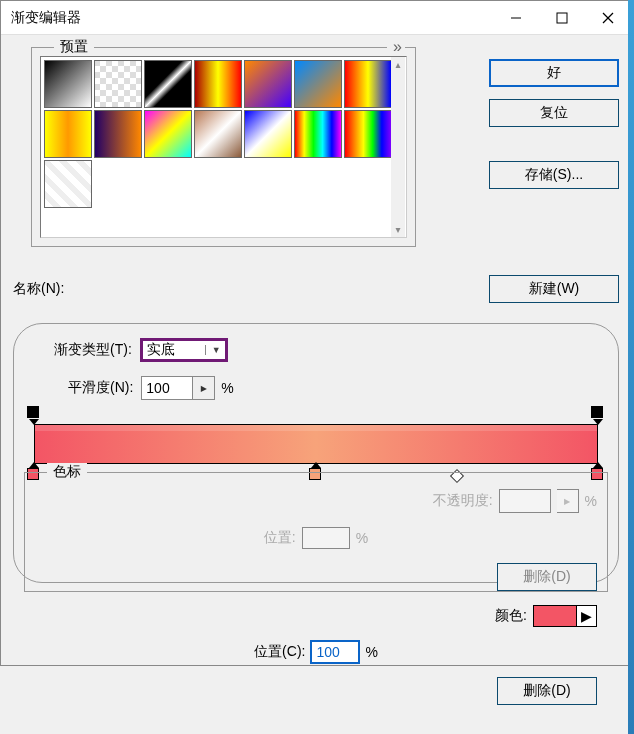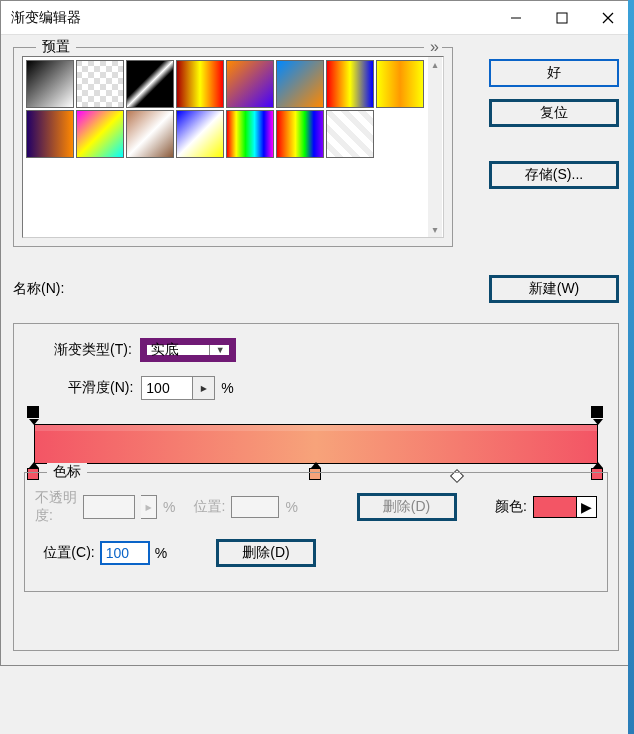--- a/index.html
+++ b/index.html
@@ -10,44 +10,44 @@
 .titlebar-title { color: #000; font-size: 14px; }
 .titlebar-controls { display: flex; }
 .tb-btn { width: 46px; height: 34px; display: flex; align-items: center; justify-content: center; cursor: pointer; }
 
 .content { position: relative; padding: 12px; background: #f0f0f0; height: calc(100% - 34px); }
 
 .fieldset { border: 1px solid #999; margin: 0; padding: 8px 8px 8px 8px; position: relative; }
 .fieldset-legend { position: absolute; top: -10px; left: 22px; background: #f0f0f0; padding: 0 6px; color: #000; }
 
 
-.preset-field { width: 440px; height: 200px; position: relative; }
+.preset-field { width: 385px; height: 200px; position: relative; margin-left: 18px; }
 .preset-arrow { position: absolute; top: -10px; right: 10px; background: #f0f0f0; padding: 0 6px; color: #666; font-size: 16px; letter-spacing: -3px; cursor: pointer;}
 .swatch-panel { border: 1px inset #ccc; background: #fff; width: 100%; height: 182px; position: relative; }
 .swatch-grid { display: flex; flex-wrap: wrap; padding: 2px; }
 .swatch { width: 48px; height: 48px; margin: 1px; border: 1px solid #666; cursor: pointer; }
 .scroll-gutter { position: absolute; right: 1px; top: 0; bottom: 0; width: 14px; background: #f0f0f0; display: flex; flex-direction: column; justify-content: space-between; align-items: center;}
 .scroll-caret { font-size: 10px; color: #888; padding: 2px;}
 
 
 .right-col { position: absolute; top: 24px; right: 12px; width: 130px; display: flex; flex-direction: column; gap: 12px;}
-.btn { height: 28px; border: 3px solid #0c4a6e; background: #f0f0f0; display: flex; align-items: center; justify-content: center; cursor: pointer; }
+.btn { height: 28px; border: 1px solid #0c4a6e; background: #f0f0f0; display: flex; align-items: center; justify-content: center; cursor: pointer; }
 .btn.primary { border: 2px solid #0a64c8; }
 
 
 .name-row { display: flex; align-items: center; margin-top: 28px; gap: 10px; }
 .name-label { width: 72px; text-align: left;}
 .name-input { flex: 0 0 368px; height: 28px; border: 1px inset #888; background: #fff; padding: 0 6px; }
 .new-btn { width: 130px; margin-left: auto;}
 
 
-.grad-section { margin-top: 20px; padding: 14px 10px 20px 10px; height: 328px;}
+.grad-section { margin-top: 20px; padding: 14px 10px 20px 10px; height: 260px; border-radius: 29px;}
 .row { display: flex; align-items: center; margin-bottom: 14px;}
 .row-label { text-align: right; margin-right: 8px;}
-.select { border: 7px solid #701a75; height: 24px; background: #fff; display: flex; align-items: center; padding: 0 4px; gap: 30px;}
+.select { border: 3px solid #701a75; height: 24px; background: #fff; display: flex; align-items: center; padding: 0 4px; gap: 30px;}
 .select-caret { border-left: 1px solid #888; padding-left: 6px; color: #444; font-size: 10px;}
 .num-input { width: 52px; height: 24px; border: 1px solid #888; background: #fff; padding: 0 4px; text-align: left; }
 .stepper { width: 22px; height: 24px; border: 1px solid #888; border-left: none; background: #efefef; display:flex; align-items:center; justify-content:center; font-size:9px; color:#333; cursor:pointer;}
 .pct { margin-left: 6px; }
 
 
 .grad-wrap { position: relative; margin: 24px 10px 8px 10px;}
 .grad-bar { height: 40px; border: 1px solid #000; background: linear-gradient(90deg, #f35565 0%, #f7a37a 50%, #f35565 100%);
   box-shadow: inset 0 6px 0 rgba(255,255,255,0.15);}
 .stop { position: absolute; width: 14px; height: 14px; }
@@ -55,21 +55,21 @@
 .col-stop { bottom: -18px; }
 .stop-inner { width: 12px; height: 12px; border: 1px solid #000; background:#fff;}
 .op-stop .stop-inner { background:#000; }
 .stop .tri { position:absolute; left:2px; width:0; height:0; border-left:5px solid transparent; border-right:5px solid transparent;}
 .op-stop .tri { top: 13px; border-top: 6px solid #000;}
 .col-stop .tri { top: -6px; border-bottom: 6px solid #000;}
 .diamond { position:absolute; width:10px; height:10px; transform: rotate(45deg); border:1px solid #333; background:#fff;}
 
 
 .stops-field { margin-top: 3px; padding: 16px 10px 10px 10px; height: 120px;}
-.stops-grid { display: grid; grid-template-columns: 1fr 1fr 1fr 1fr; row-gap: 14px; align-items:center;}
+.stops-grid { display: grid; grid-template-columns: 1fr; row-gap: 14px; align-items:center;}
 .muted { color: #aaa; }
 .del-btn { width: 100px; margin-left: auto;}
 .color-well { display:flex;}
 .color-swatch { width: 44px; height: 22px; border:1px solid #000;}
 .color-pick { width: 20px; height: 22px; border:1px solid #000; border-left:none; background:#fff; display:flex; align-items:center; justify-content:center; font-size:10px; cursor:pointer;}
 .pos-input { width: 48px; height: 22px; border:1px solid #888; background:#fff; padding: 0 4px;}
 .pos-input.sel { border:1px solid #0a64c8; outline:1px solid #0a64c8; color:#0a64c8;}
 
 .bg-stripe { position: absolute; top: 0; right: 0; width: 6px; height: 100%; background: linear-gradient(#3aa0d8, #2a7db8); }
 </style>

